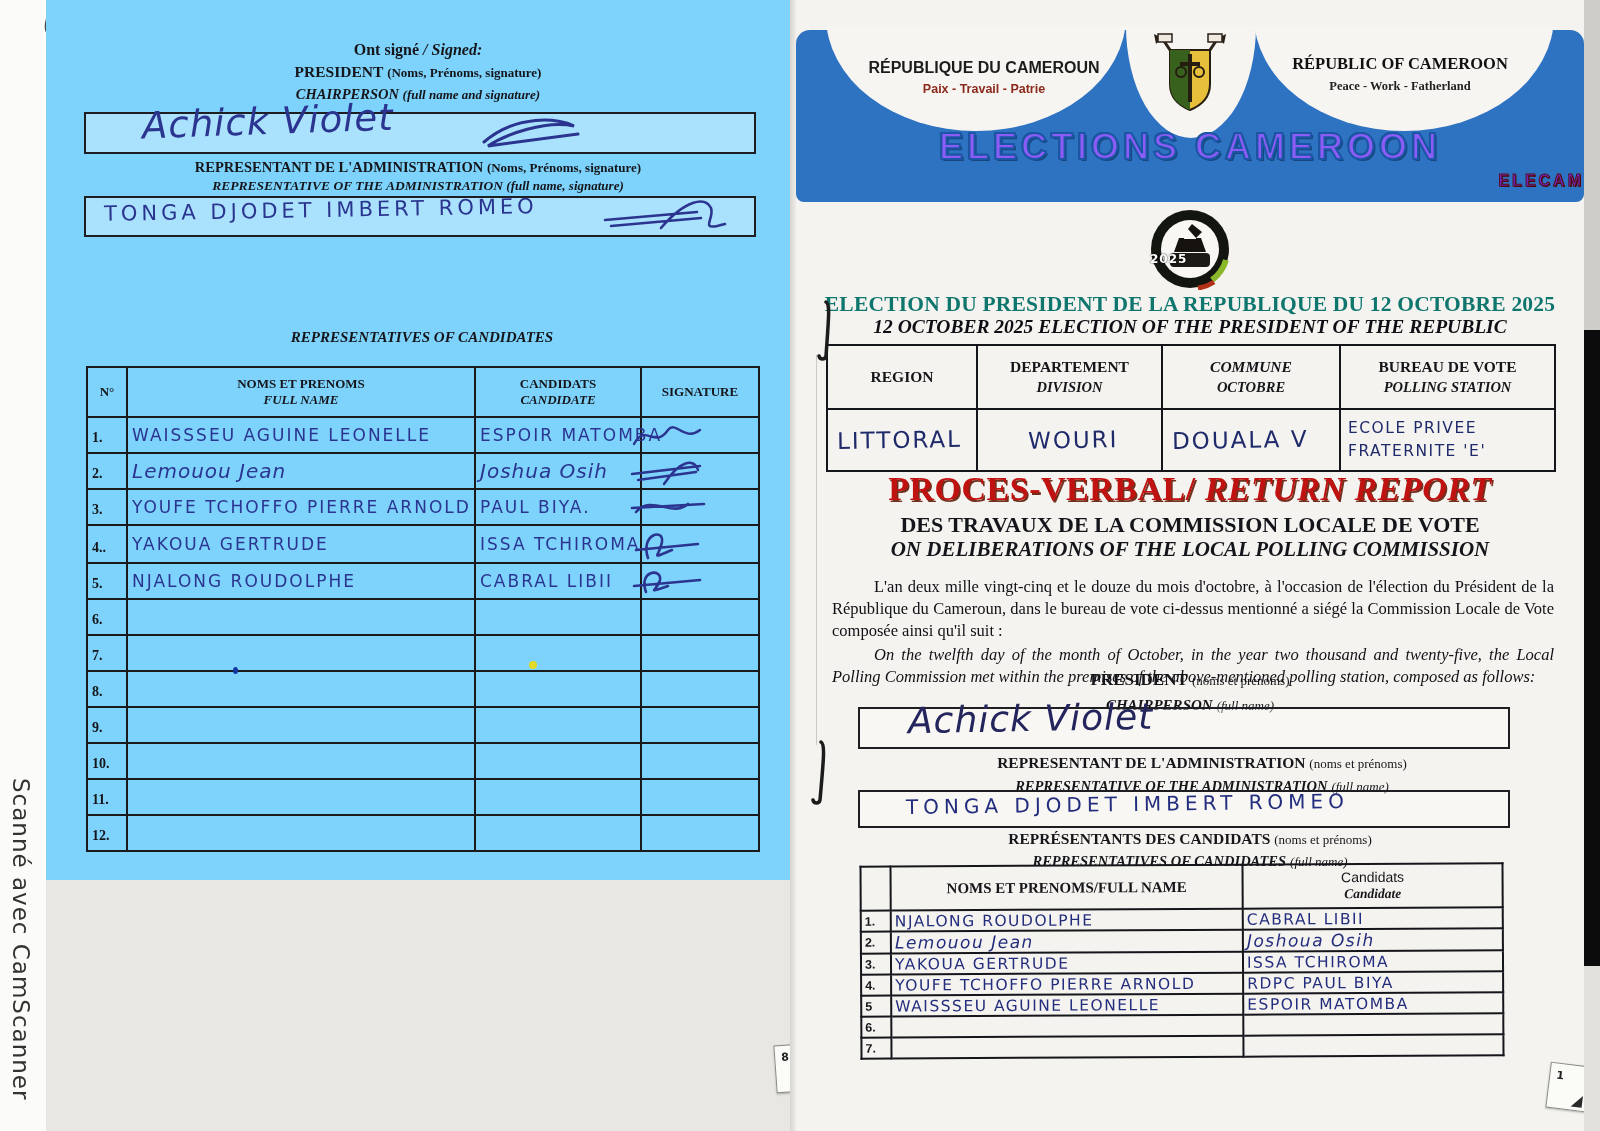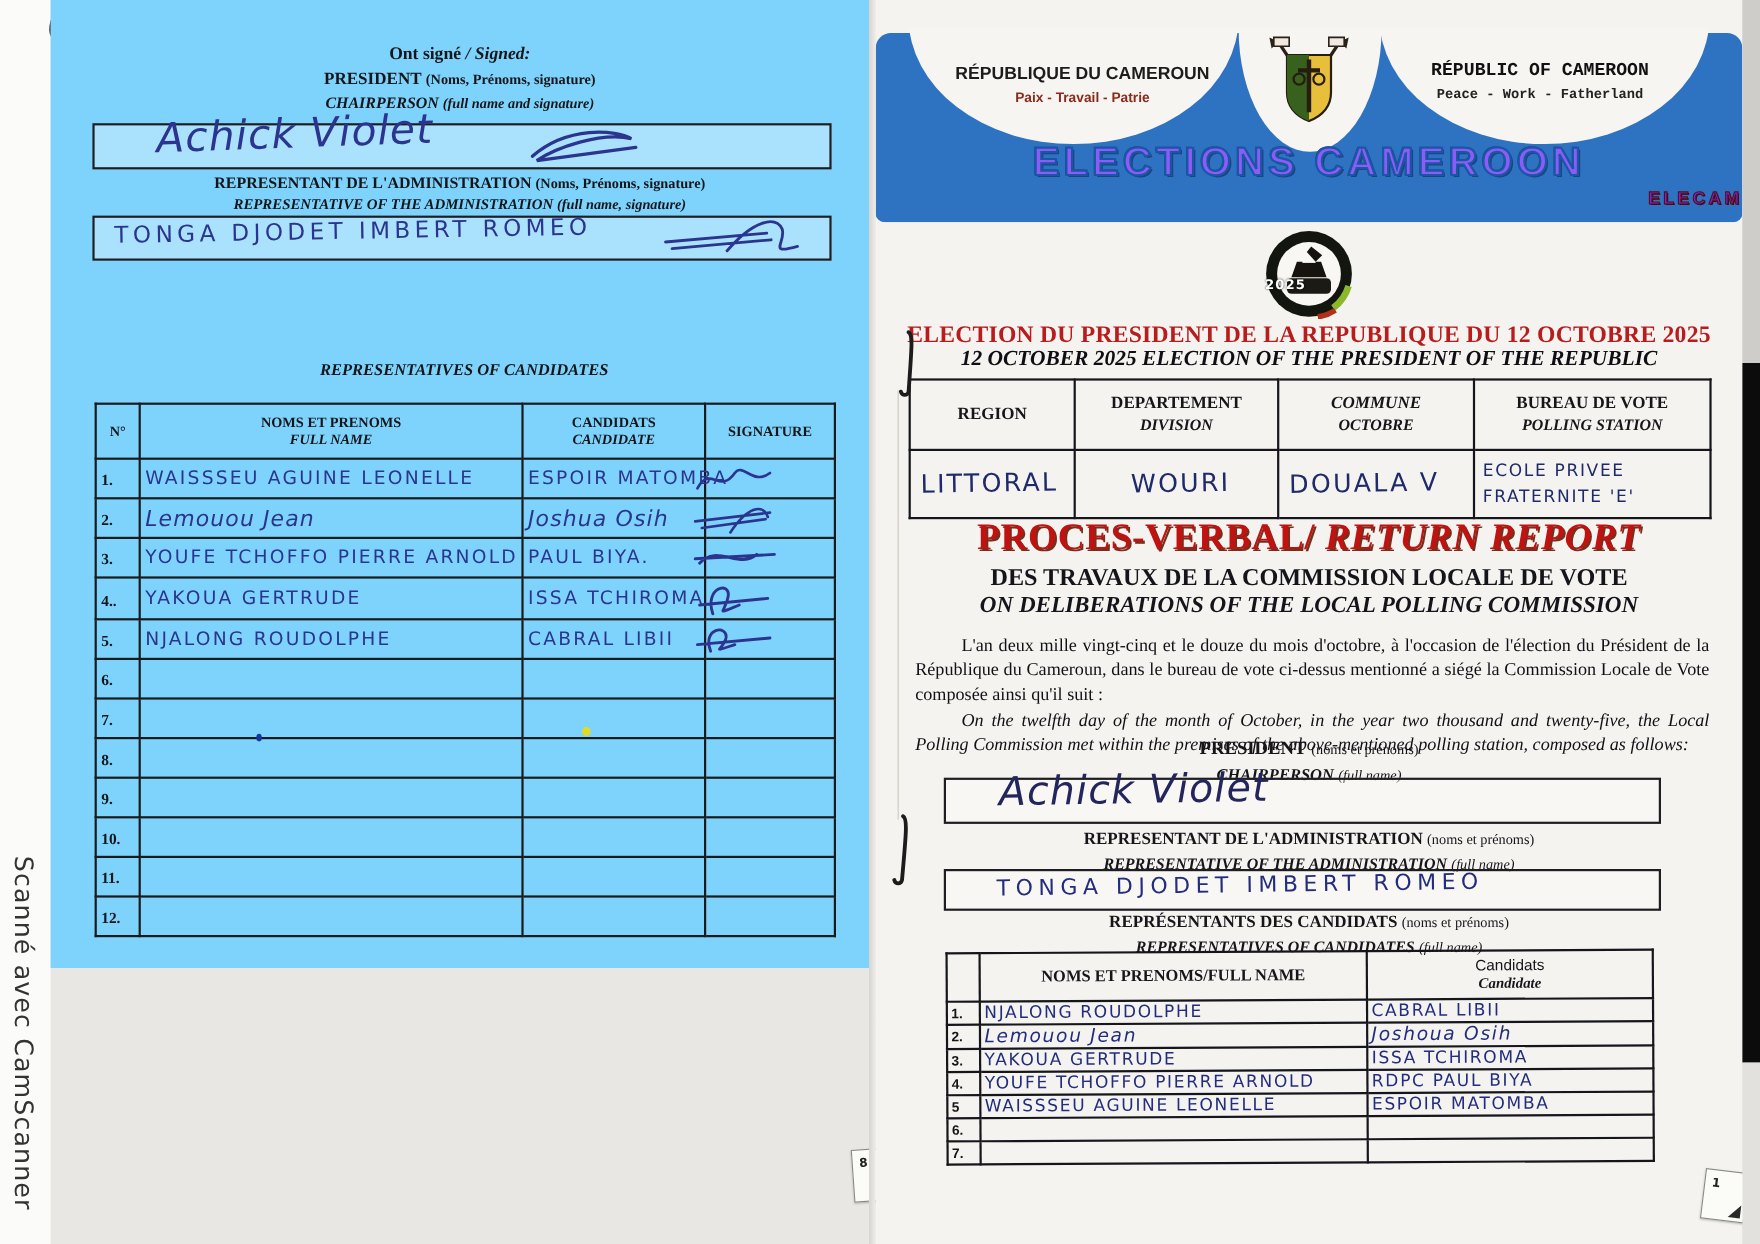--- a/index.html
+++ b/index.html
@@ -70,39 +70,39 @@
   .band-blue{position:absolute;left:0;top:4px;right:0;bottom:0;background:#2e72c2;border-radius:14px 14px 8px 8px;}
   .bump{position:absolute;background:#f7f5f1;border-radius:50%;}
   .bump-l{left:30px;top:-125px;width:300px;height:230px;}
   .bump-r{right:30px;top:-125px;width:300px;height:230px;}
   .bump-c{left:330px;top:-112px;width:130px;height:224px;}
   .rep-fr{position:absolute;left:38px;top:30px;width:300px;text-align:center;z-index:5;
           font-family:"Liberation Sans",sans-serif;line-height:1.5;}
   .rep-fr .t{font-size:16px;font-weight:bold;color:#1c1c1c;}
   .rep-fr .m{font-size:12.5px;font-weight:bold;color:#8a2a1c;}
   .rep-en{position:absolute;right:34px;top:26px;width:300px;text-align:center;z-index:5;
-          font-family:Liberation Mono, monospace;line-height:1.5;}
+          font-family:Liberation Serif, serif;line-height:1.5;}
   .rep-en .t{font-size:16.5px;font-weight:bold;color:#111;}
   .rep-en .m{font-size:12.5px;font-weight:bold;color:#222;}
   .arms{position:absolute;left:352px;top:2px;z-index:6;}
   .org-name{position:absolute;left:0;width:100%;top:100px;text-align:center;z-index:7;
             font-family:"Liberation Sans",sans-serif;font-weight:bold;font-size:36px;letter-spacing:4px;
             color:#8b5cf6;-webkit-text-stroke:2px #1c55a6;
             text-shadow:2px 2px 0 #17477f, -1px -1px 0 #17477f;}
   .org-abbr{position:absolute;left:0;width:100%;top:146px;text-align:right;z-index:7;
             font-family:"Liberation Sans",sans-serif;font-weight:bold;font-size:16px;letter-spacing:3px;
             color:#6d28d9;-webkit-text-stroke:1px #5c0c0c;text-shadow:1px 1px 0 #430606;}
 
   
   .logo2025{position:absolute;left:354px;top:208px;width:80px;height:82px;z-index:3;}
   .logo-year{position:absolute;left:354px;top:252px;width:80px;text-align:left;z-index:4;
              font-family:"DejaVu Sans",sans-serif;font-weight:bold;font-size:12px;color:#fff;
              text-shadow:0 0 2px #000;letter-spacing:1px;}
   .rp-title1{position:absolute;left:0;top:292px;width:100%;text-align:center;
-             font-weight:bold;font-size:21.5px;letter-spacing:.2px;color:#b91c1c;}
+             font-weight:bold;font-size:21.5px;letter-spacing:.2px;color:#0f766e;}
   .rp-title2{position:absolute;left:0;top:316px;width:100%;text-align:center;
              font-weight:bold;font-style:italic;font-size:19.5px;color:#0e0e14;}
 
   table.loc{position:absolute;left:30px;top:344px;width:728px;border-collapse:collapse;table-layout:fixed;}
   table.loc th,table.loc td{border:2.5px solid #15151c;}
   table.loc th{height:60px;font-size:15.5px;line-height:1.35;vertical-align:middle;}
   table.loc th .en{font-size:14.5px;}
   table.loc td{height:58px;vertical-align:middle;}
   .loc .k0{width:150px;} .loc .k1{width:185px;} .loc .k2{width:178px;} .loc .k3{width:215px;}
   .hw-loc{font-family:"DejaVu Sans",sans-serif;color:#1f2a6b;font-size:23px;letter-spacing:2px;
@@ -117,21 +117,21 @@
   .rp-report3{position:absolute;left:0;top:537px;width:100%;text-align:center;font-weight:bold;
               font-style:italic;font-size:21px;color:#14141b;}
   .rp-paras{position:absolute;left:36px;top:576px;width:722px;font-size:16.5px;line-height:1.33;
             text-align:justify;color:#101016;}
   .rp-paras p{margin:0 0 2px 0;text-indent:42px;}
 
   .rp-pres{position:absolute;left:0;top:668px;width:100%;text-align:center;line-height:1.45;}
   .rp-pres .l1{font-size:17px;}
   .rp-sig1{position:absolute;left:62px;top:707px;width:648px;height:38px;}
   .rp-hw1{position:absolute;left:112px;top:698px;font-size:36px;color:#23255c;transform:rotate(-1deg);}
-  .rp-admin{position:absolute;left:0;top:752px;width:100%;text-align:center;line-height:1.45;}
+  .rp-admin{position:absolute;left:12px;top:752px;width:100%;text-align:center;line-height:1.45;}
   .rp-admin .l1{font-size:15.5px;}
   .rp-sig2{position:absolute;left:62px;top:790px;width:648px;height:34px;}
   .rp-hw2{position:absolute;left:110px;top:792px;font-size:20px;letter-spacing:5px;color:#232d7d;transform:rotate(-0.8deg);}
   .rp-reps{position:absolute;left:0;top:828px;width:100%;text-align:center;line-height:1.4;}
   .rp-reps .l1{font-size:15.5px;}
 
   table.rp{position:absolute;left:64px;top:864px;width:644px;border-collapse:collapse;table-layout:fixed;
            transform:rotate(-0.3deg);}
   table.rp th,table.rp td{border:2px solid #15151c;padding:0 3px;overflow:visible;}
   table.rp th{font-size:15px;line-height:1.25;}

